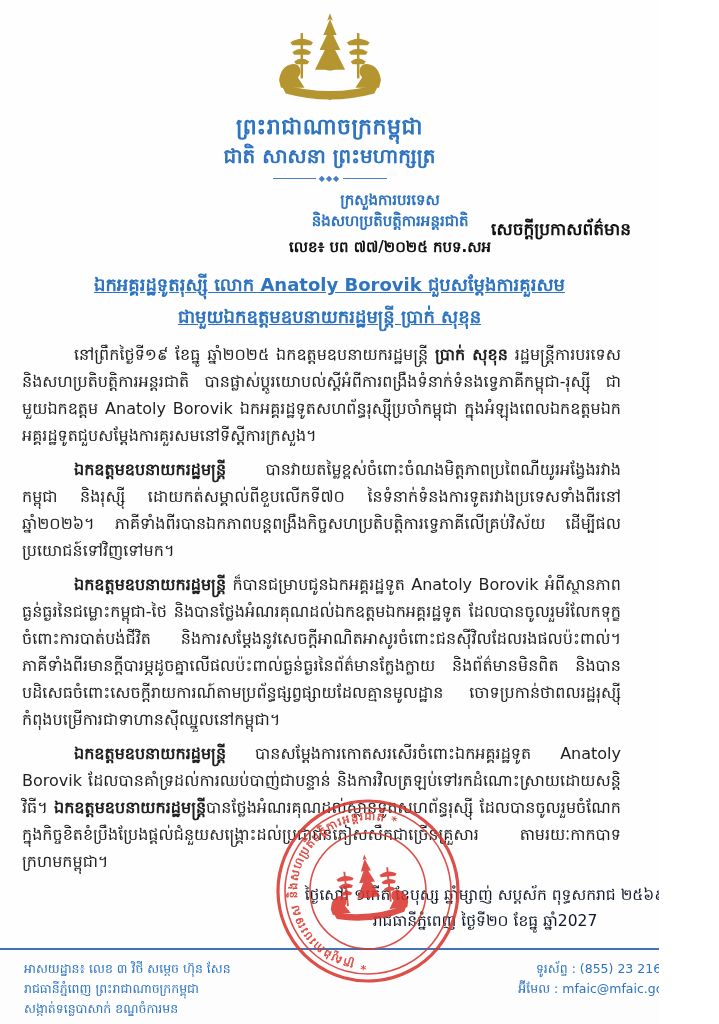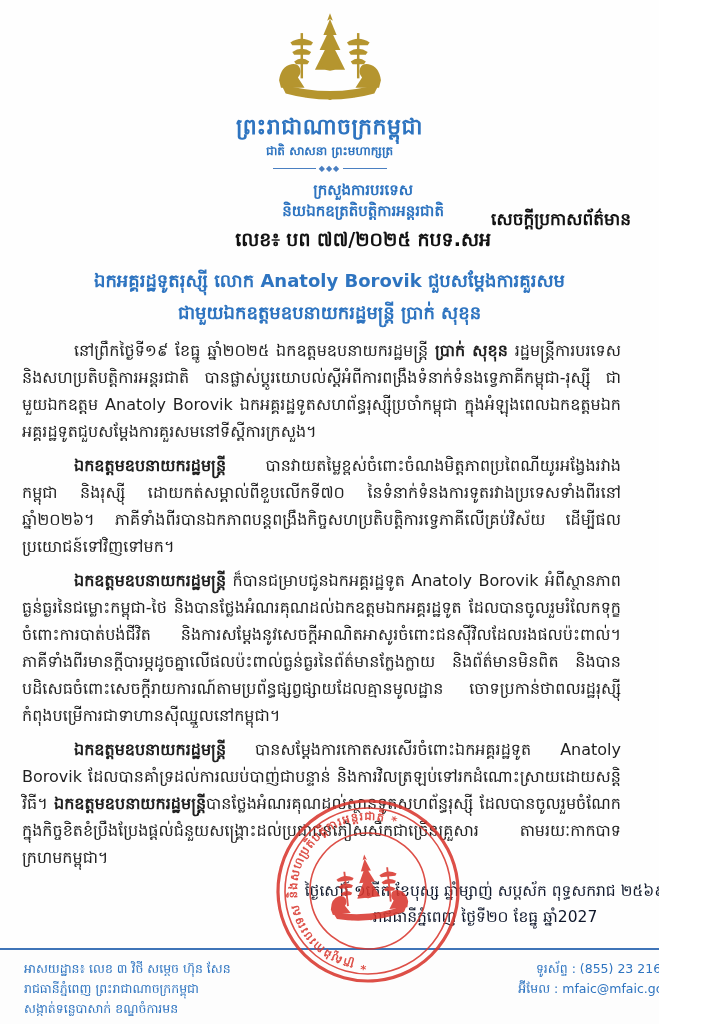--- a/index.html
+++ b/index.html
@@ -12,48 +12,48 @@
     overflow:hidden;
   }
   
   .emblem-wrap{width:100%;text-align:center;padding-top:12px;}
   .emblem-wrap svg{color:#b5952f;}
   .kingdom{
     text-align:center;color:#2e74c0;font-weight:bold;
     line-height:1.25;margin-top:2px;
   }
   .kingdom .l1{font-size:22px;letter-spacing:.5px;}
-  .kingdom .l2{font-size:12px;margin-top:3px;}
+  .kingdom .l2{font-size:20px;margin-top:3px;}
   .hdr-divider{
     width:120px;margin:5px auto 0 auto;height:10px;
     display:flex;align-items:center;justify-content:center;
     color:#4a7fc1;font-size:8px;letter-spacing:1px;
   }
   .hdr-divider::before,.hdr-divider::after{
     content:"";flex:1;border-top:1.5px solid #4a7fc1;margin:0 3px;
   }
   .hdr-row{
     display:flex;justify-content:flex-end;align-items:flex-start;
     padding:6px 28px 0 20px;
   }
   .ministry-block{text-align:center;}
   .ministry-block .m1,.ministry-block .m2{
     color:#2e74c0;font-weight:bold;font-size:15px;line-height:1.45;
   }
   .ref-line{
-    text-align:left;font-weight:bold;font-size:19px;color:#111;
+    text-align:left;font-weight:bold;font-size:15px;color:#111;
     margin-top:4px;
   }
   .doc-type{
     font-weight:bold;font-size:17px;color:#111;margin-top:28px;
   }
   
   .doc-title{
     text-align:center;color:#2e74c0;font-weight:bold;
-    font-size:18px;line-height:32px;margin-top:10px;
+    font-size:18px;line-height:32px;margin-top:10px;text-decoration:underline;
   }
   
   .body-text{padding:8px 38px 0 22px;}
   .para{
     margin:0 0 7px 0;
     font-size:16px;line-height:27px;
     text-align:justify;text-indent:52px;
   }
   .para .bold{font-weight:bold;}
   
@@ -129,21 +129,21 @@
   <div class="kingdom">
     <div class="l1">ព្រះរាជាណាចក្រកម្ពុជា</div>
     <div class="l2">ជាតិ សាសនា ព្រះមហាក្សត្រ</div>
   </div>
   <div class="hdr-divider">◆◆◆</div>
 
   <div class="hdr-row">
     <div>
       <div class="ministry-block">
         <div class="m1">ក្រសួងការបរទេស</div>
-        <div class="m2">និយឯកឧត្រតិបត្តិការអន្តរជាតិ</div>
+        <div class="m2">និងសហប្រតិបត្តិការអន្តរជាតិ</div>
       </div>
       <div class="ref-line">លេខ៖ បព ៧៧/២០២៥ កបទ.សអ</div>
     </div>
     <div class="doc-type">សេចក្តីប្រកាសព័ត៌មាន</div>
   </div>
 
   <div class="doc-title">
     <div>ឯកអគ្គរដ្ឋទូតរុស្ស៊ី លោក Anatoly Borovik ជួបសម្តែងការគួរសម</div>
     <div>ជាមួយឯកឧត្តមឧបនាយករដ្ឋមន្ត្រី ប្រាក់ សុខុន</div>
   </div>

